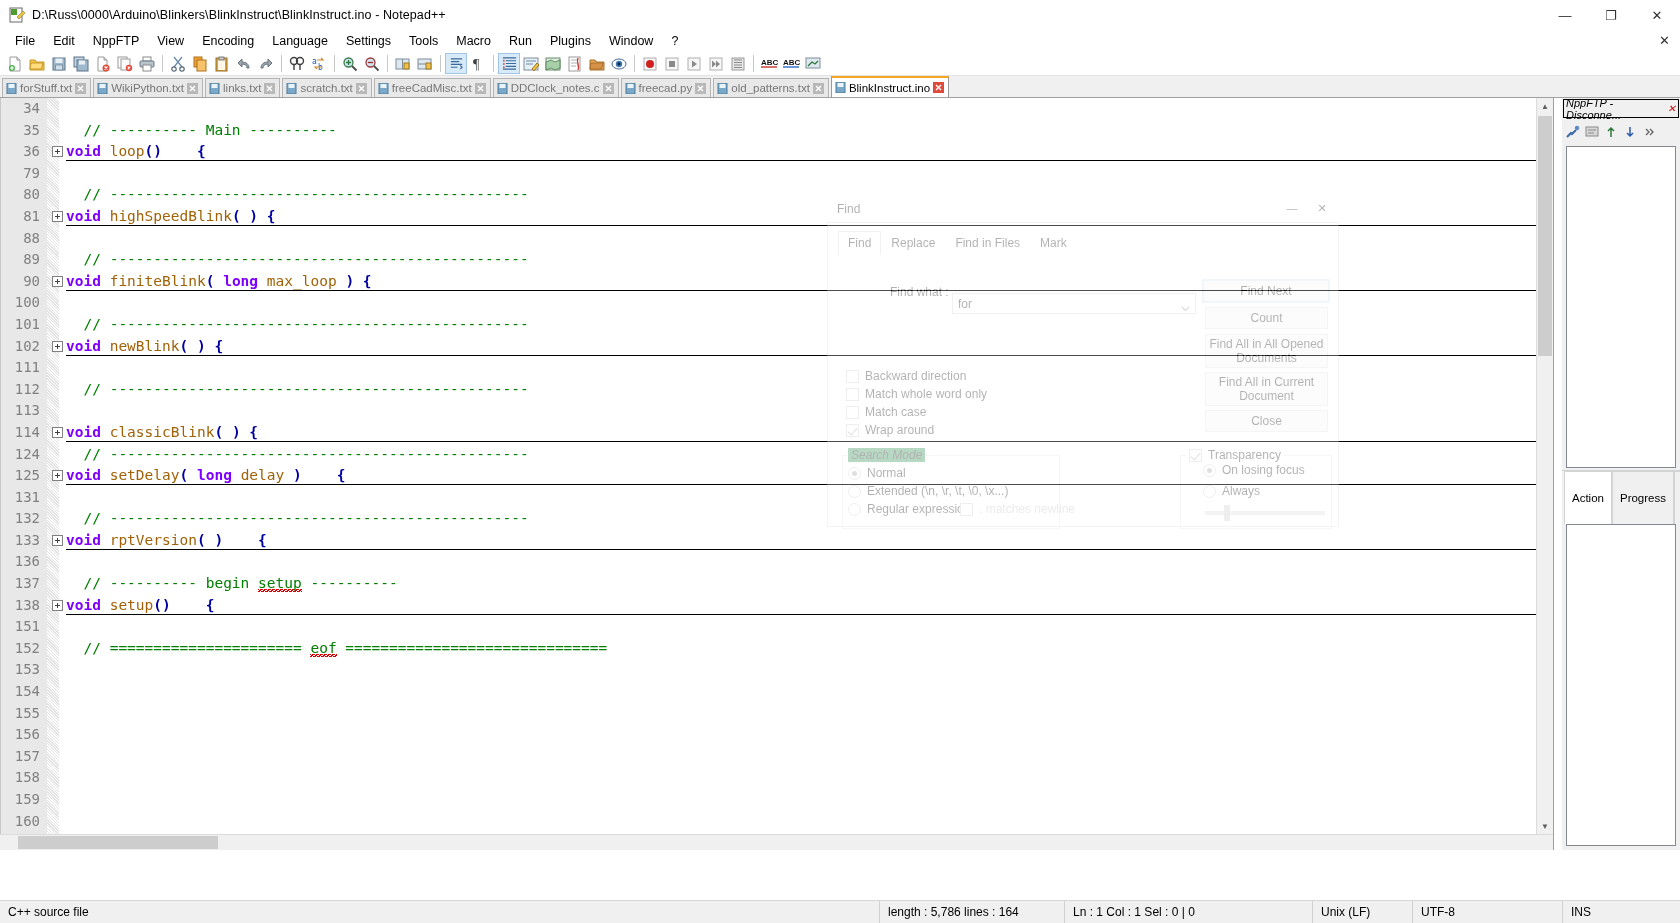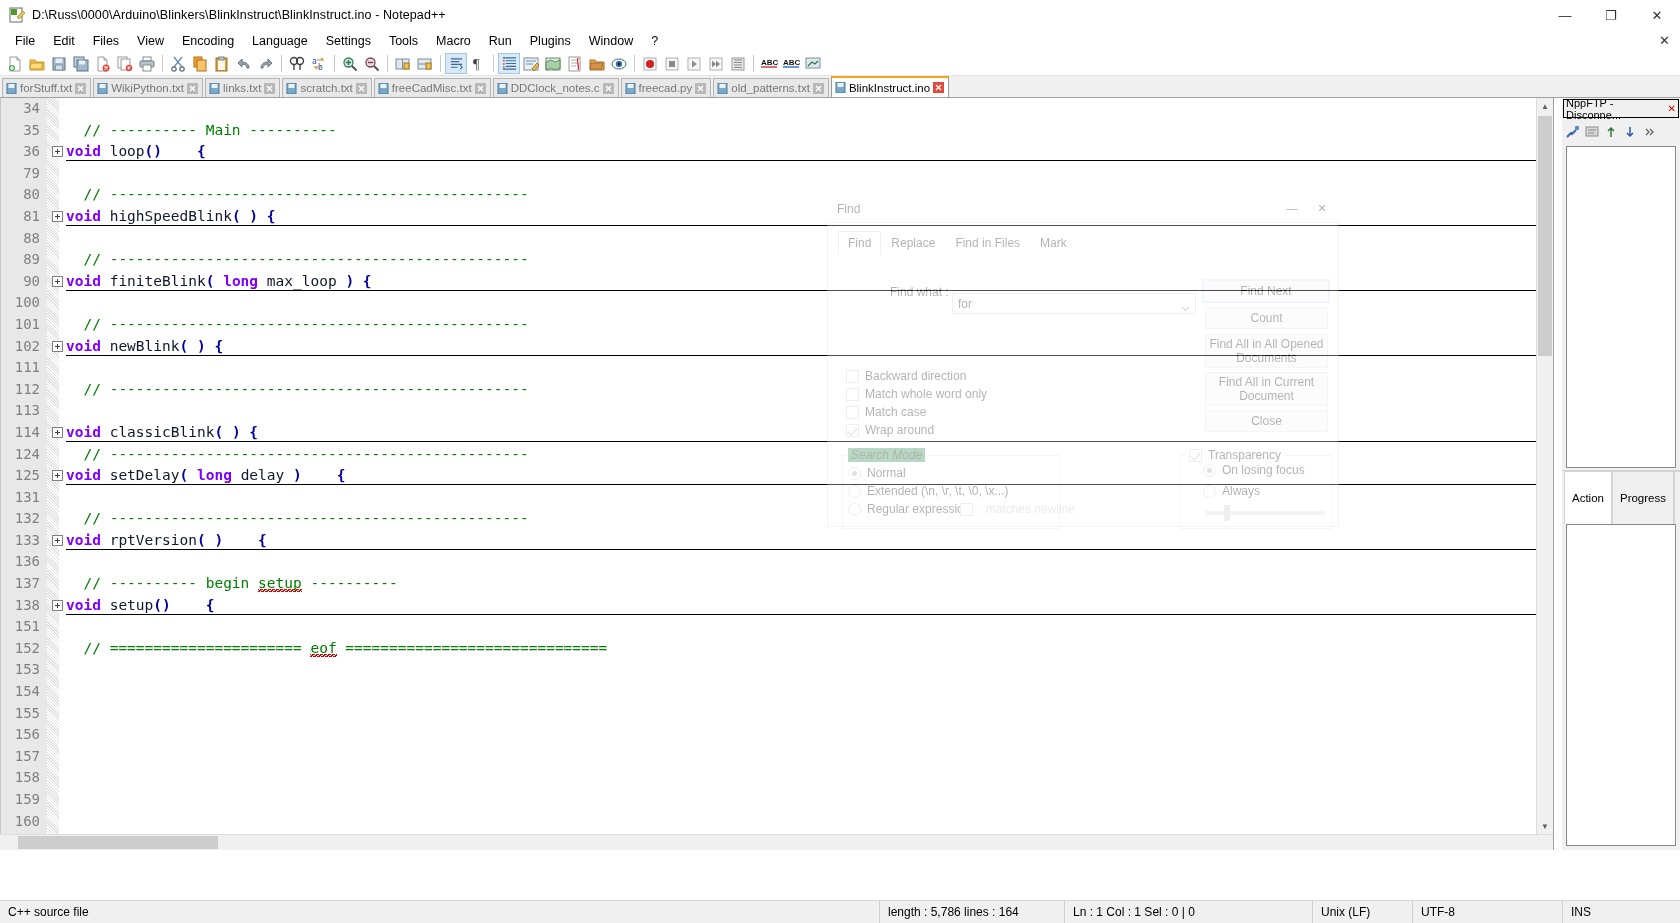--- a/index.html
+++ b/index.html
@@ -54,39 +54,39 @@
   .gutter-line{position:absolute;left:0;top:0;bottom:0;width:1px;background:#c8c8c8;}
   .code{position:absolute;left:0;top:0;right:0;bottom:0;}
   .row{position:relative;height:21.6px;line-height:21.6px;white-space:pre;}
   .lnum{position:absolute;left:0;width:40px;text-align:right;color:#808080;font-size:14px;}
   .fold{position:absolute;left:52px;width:11px;height:11px;top:5px;border:1px solid #808080;background:#fff;box-sizing:border-box;}
   .fold:after{content:"";position:absolute;left:2px;top:4px;width:5px;height:1px;background:#404040;}
   .fold:before{content:"";position:absolute;left:4px;top:2px;width:1px;height:5px;background:#404040;}
   .ctext{position:absolute;left:66px;top:0;white-space:pre;}
   .kw{color:#8000ff;font-weight:bold;}
   .cm{color:#008000;}
-  .fn{color:#0f172a;text-align:center;}
+  .fn{color:#a16207;text-align:center;}
   .op{color:#0000a0;font-weight:bold;}
   .hr{position:absolute;left:66px;right:8px;height:0;border-top:1px solid #000;top:19px;}
   .sq{ text-decoration:none;
        background-image:repeating-linear-gradient(135deg,#d00 0 1px,transparent 1px 2px);
        background-position:0 bottom;background-repeat:repeat-x;background-size:4px 3px;
        padding-bottom:1px;}
 
   
   .vscroll{position:absolute;right:0;top:0;bottom:0;width:16px;background:#f0f0f0;border-left:1px solid #dcdcdc;}
   .vthumb{position:absolute;left:1px;width:14px;background:#cdcdcd;}
   .sbtn{position:absolute;left:0;width:16px;height:16px;background:#f0f0f0;display:flex;align-items:center;justify-content:center;color:#606060;font-size:8px;}
   .hscroll{position:absolute;left:0;right:0;bottom:0;height:15px;background:#f0f0f0;border-top:1px solid #dcdcdc;}
   .hthumb{position:absolute;top:1px;height:13px;background:#cdcdcd;}
 
   
   .ftp{width:118px;background:#f0f0f0;display:flex;flex-direction:column;position:relative;}
   .ftp-title{height:17px;display:flex;align-items:center;justify-content:space-between;
-             border:1px solid #000;background:#f0f0f0;font-size:11px;padding:0 2px;margin:1px;}
+             border:1px solid #000;background:#f0f0f0;font-size:11px;padding:0 2px;margin:1px;font-style:italic;}
   .ftp-toolbar{height:22px;display:flex;align-items:center;gap:1px;padding:2px 2px 0;}
   .fbtn{width:18px;height:18px;display:flex;align-items:center;justify-content:center;}
   .ftp-list{margin:3px 4px 0 4px;flex:1;background:#fff;border:1px solid #828790;}
   .ftp-tabs{display:flex;border-top:1px solid #d0d0d0;margin-top:2px;padding-left:2px;}
   .ftp-tab{font-size:11.5px;padding:20px 7px;border:1px solid #d4d4d4;border-bottom:none;background:#f0f0f0;}
   .ftp-tab.on{background:#fff;}
   .ftp-log{flex:1;background:#fff;border:1px solid #828790;margin:0 4px 4px 4px;}
 
   
   .statusbar{position:absolute;left:0;right:0;bottom:0;height:22px;background:#f0f0f0;
@@ -137,21 +137,21 @@
     <div class="wbtns">
       <div class="wbtn">—</div>
       <div class="wbtn">❐</div>
       <div class="wbtn close">✕</div>
     </div>
   </div>
 
   <div class="menubar">
     <div class="menu-item">File</div>
     <div class="menu-item">Edit</div>
-    <div class="menu-item">Files</div>
+    <div class="menu-item">NppFTP</div>
     <div class="menu-item">View</div>
     <div class="menu-item">Encoding</div>
     <div class="menu-item">Language</div>
     <div class="menu-item">Settings</div>
     <div class="menu-item">Tools</div>
     <div class="menu-item">Macro</div>
     <div class="menu-item">Run</div>
     <div class="menu-item">Plugins</div>
     <div class="menu-item">Window</div>
     <div class="menu-item">?</div>

